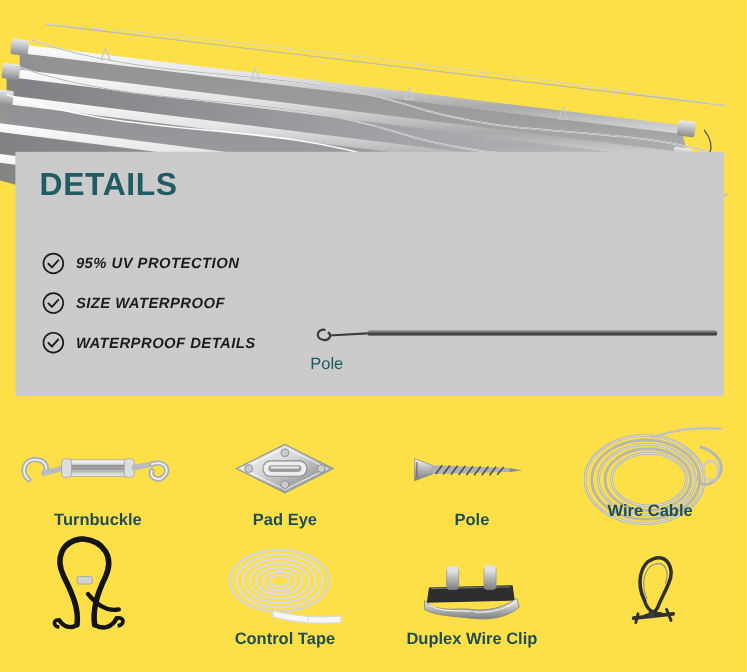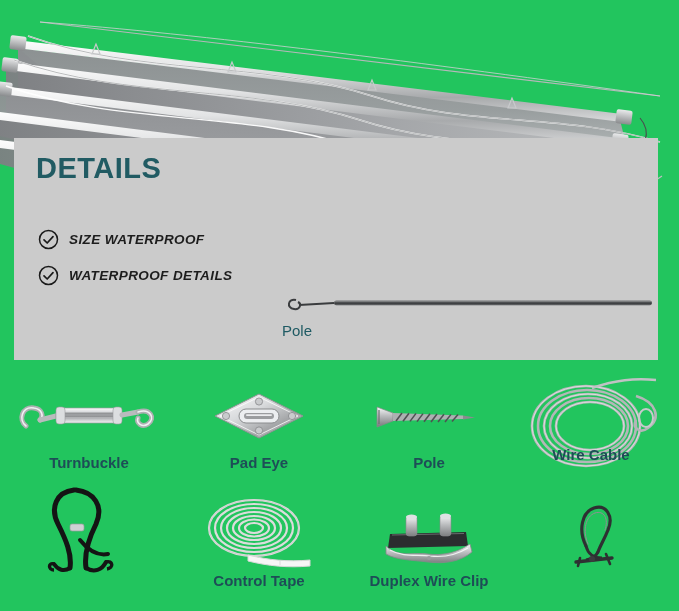--- a/index.html
+++ b/index.html
@@ -3,21 +3,21 @@
 <meta charset="utf-8">
 <style>
   html,body{margin:0;padding:0;}
   body{
     width:679px;height:611px;
     background:#ffffff;
     font-family:"Liberation Sans", sans-serif;
     overflow:hidden;
     position:relative;
   }
-  #stage{position:relative;width:679px;height:611px;overflow:hidden;background:#22c55e;}
+  #stage{position:relative;width:679px;height:611px;overflow:hidden;background:#fde047;}
 
   
   .hero{position:absolute;left:0;top:0;width:679px;height:250px;overflow:hidden;}
   .hero svg{display:block;}
 
   
   .details-panel{
     position:absolute;left:14px;top:138px;width:644px;height:222px;
     background:#cbcbcb;
   }
@@ -41,21 +41,21 @@
 
   
   .acc-grid{position:absolute;left:0;top:372px;width:679px;height:239px;}
   .acc-cell{position:absolute;width:170px;height:117px;}
   .acc-art{position:absolute;left:0;top:0;width:170px;height:80px;}
   .acc-art svg{display:block;margin:0 auto;}
   .acc-label{
     position:absolute;left:0;top:74px;width:170px;text-align:center;
     font-size:15px;font-weight:bold;color:#1e4d57;white-space:nowrap;
   }
-  .r1{top:8px;} .r2{top:126px;}
+  .r1{top:18px;} .r2{top:126px;}
   .c1{left:4px;} .c2{left:174px;} .c3{left:344px;} .c4{left:506px;}
   .wide-label{width:190px;left:-10px;}
 </style>
 </head>
 <body>
 
 <div id="stage">
 
   <div class="hero">
     <svg width="679" height="250" viewBox="0 0 679 250">
@@ -179,20 +179,29 @@
       </g>
     </svg>
   </div>
 
   <div class="details-panel">
 
     <div class="details-title">DETAILS</div>
 
     <div class="feature-list">
 
+      <div class="feature-row">
+        <span class="check-ic">
+          <svg width="21" height="21" viewBox="0 0 21 21">
+            <circle cx="10.5" cy="10.5" r="9" fill="none" stroke="#1a1a1a" stroke-width="1.5"></circle>
+            <path d="M6 10.8 L9.2 14 L15 7.6" fill="none" stroke="#1a1a1a" stroke-width="1.7" stroke-linecap="round" stroke-linejoin="round"></path>
+          </svg>
+        </span>
+        <span class="feature-text">95% UV PROTECTION</span>
+      </div>
 
       <div class="feature-row">
         <span class="check-ic">
           <svg width="21" height="21" viewBox="0 0 21 21">
             <circle cx="10.5" cy="10.5" r="9" fill="none" stroke="#1a1a1a" stroke-width="1.5"></circle>
             <path d="M6 10.8 L9.2 14 L15 7.6" fill="none" stroke="#1a1a1a" stroke-width="1.7" stroke-linecap="round" stroke-linejoin="round"></path>
           </svg>
         </span>
         <span class="feature-text">SIZE WATERPROOF</span>
       </div>

